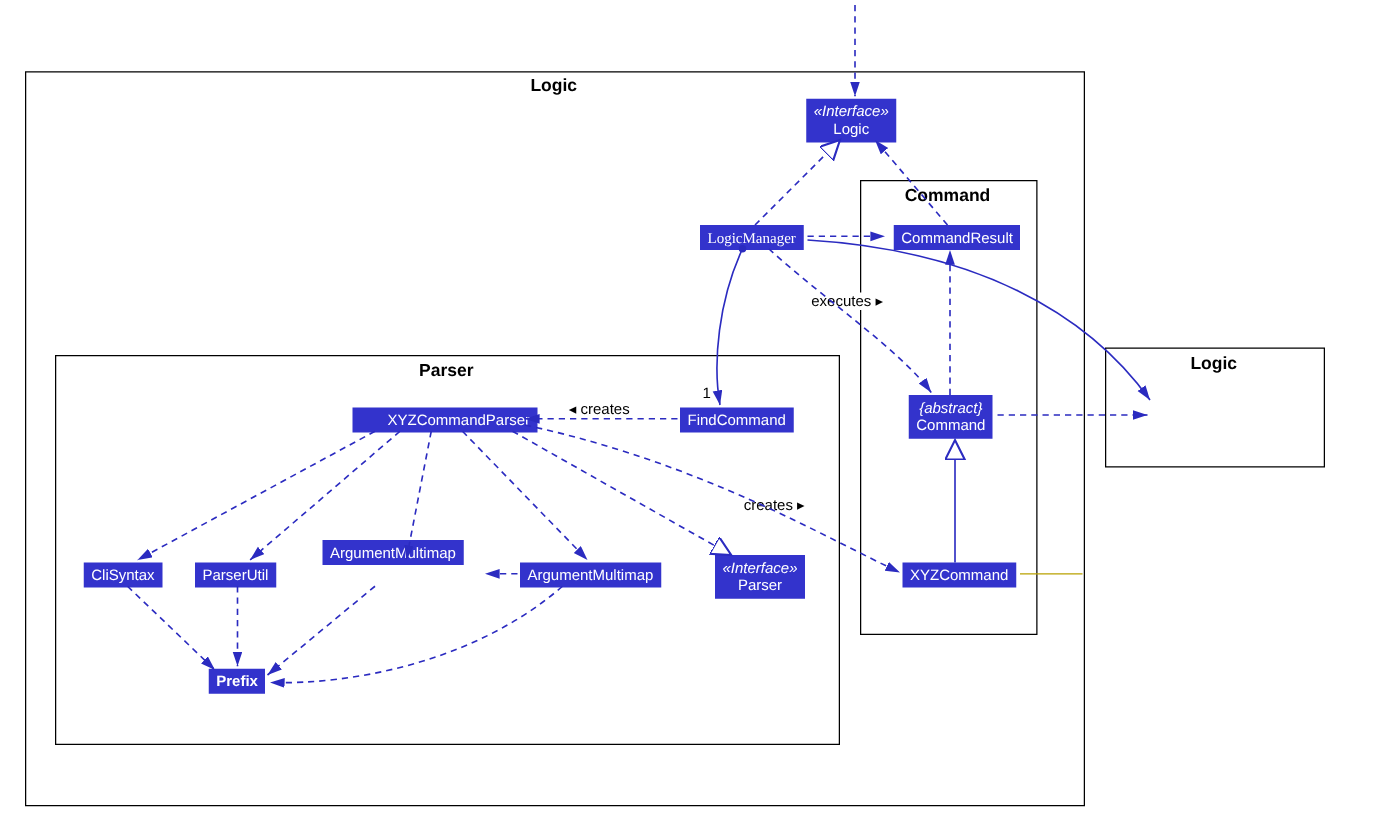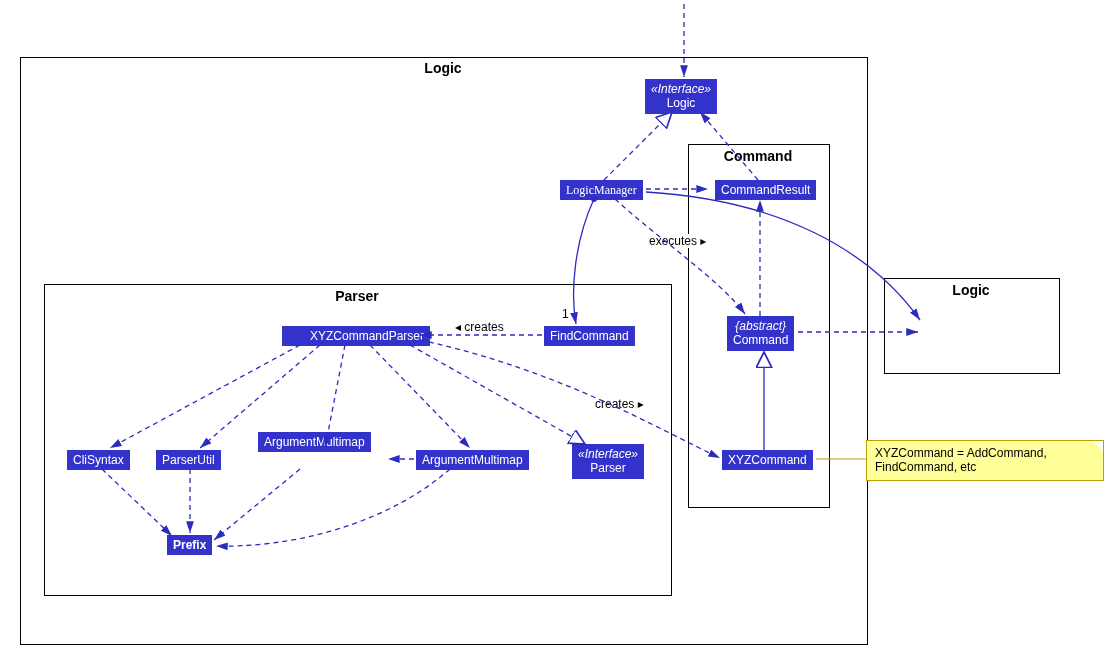--- a/index.html
+++ b/index.html
@@ -113,24 +113,20 @@
     <span class="stereotype">«Interface»</span>
     <span>Parser</span>
   </div>
   <div class="node" style="left:167px; top:535px;font-weight:bold;">Prefix</div>
 
   <div class="edge-label" style="left:453px; top:320px;">◂ creates</div>
   <div class="edge-label" style="left:647px; top:234px;">executes ▸</div>
   <div class="edge-label" style="left:593px; top:397px;">creates ▸</div>
   <div class="edge-label" style="left:560px; top:307px;">1</div>
 
-  <div class="note" style="left:866px; top:440px; width:220px;">
-    <span style="white-space:pre-line;">XYZCommand = AddCommand,
-FindCommand, etc</span>
-  </div>
 
   <svg>
 
     <defs>
       <marker id="arrow" markerWidth="10" markerHeight="10" refX="9" refY="3" orient="auto">
         <path d="M0,0 L9,3 L0,6 Z" class="blackarrow"></path>
       </marker>
       <marker id="hollow" markerWidth="14" markerHeight="14" refX="12" refY="6" orient="auto">
         <path d="M0,0 L12,6 L0,12 Z" class="hollowarrow"></path>
       </marker>

